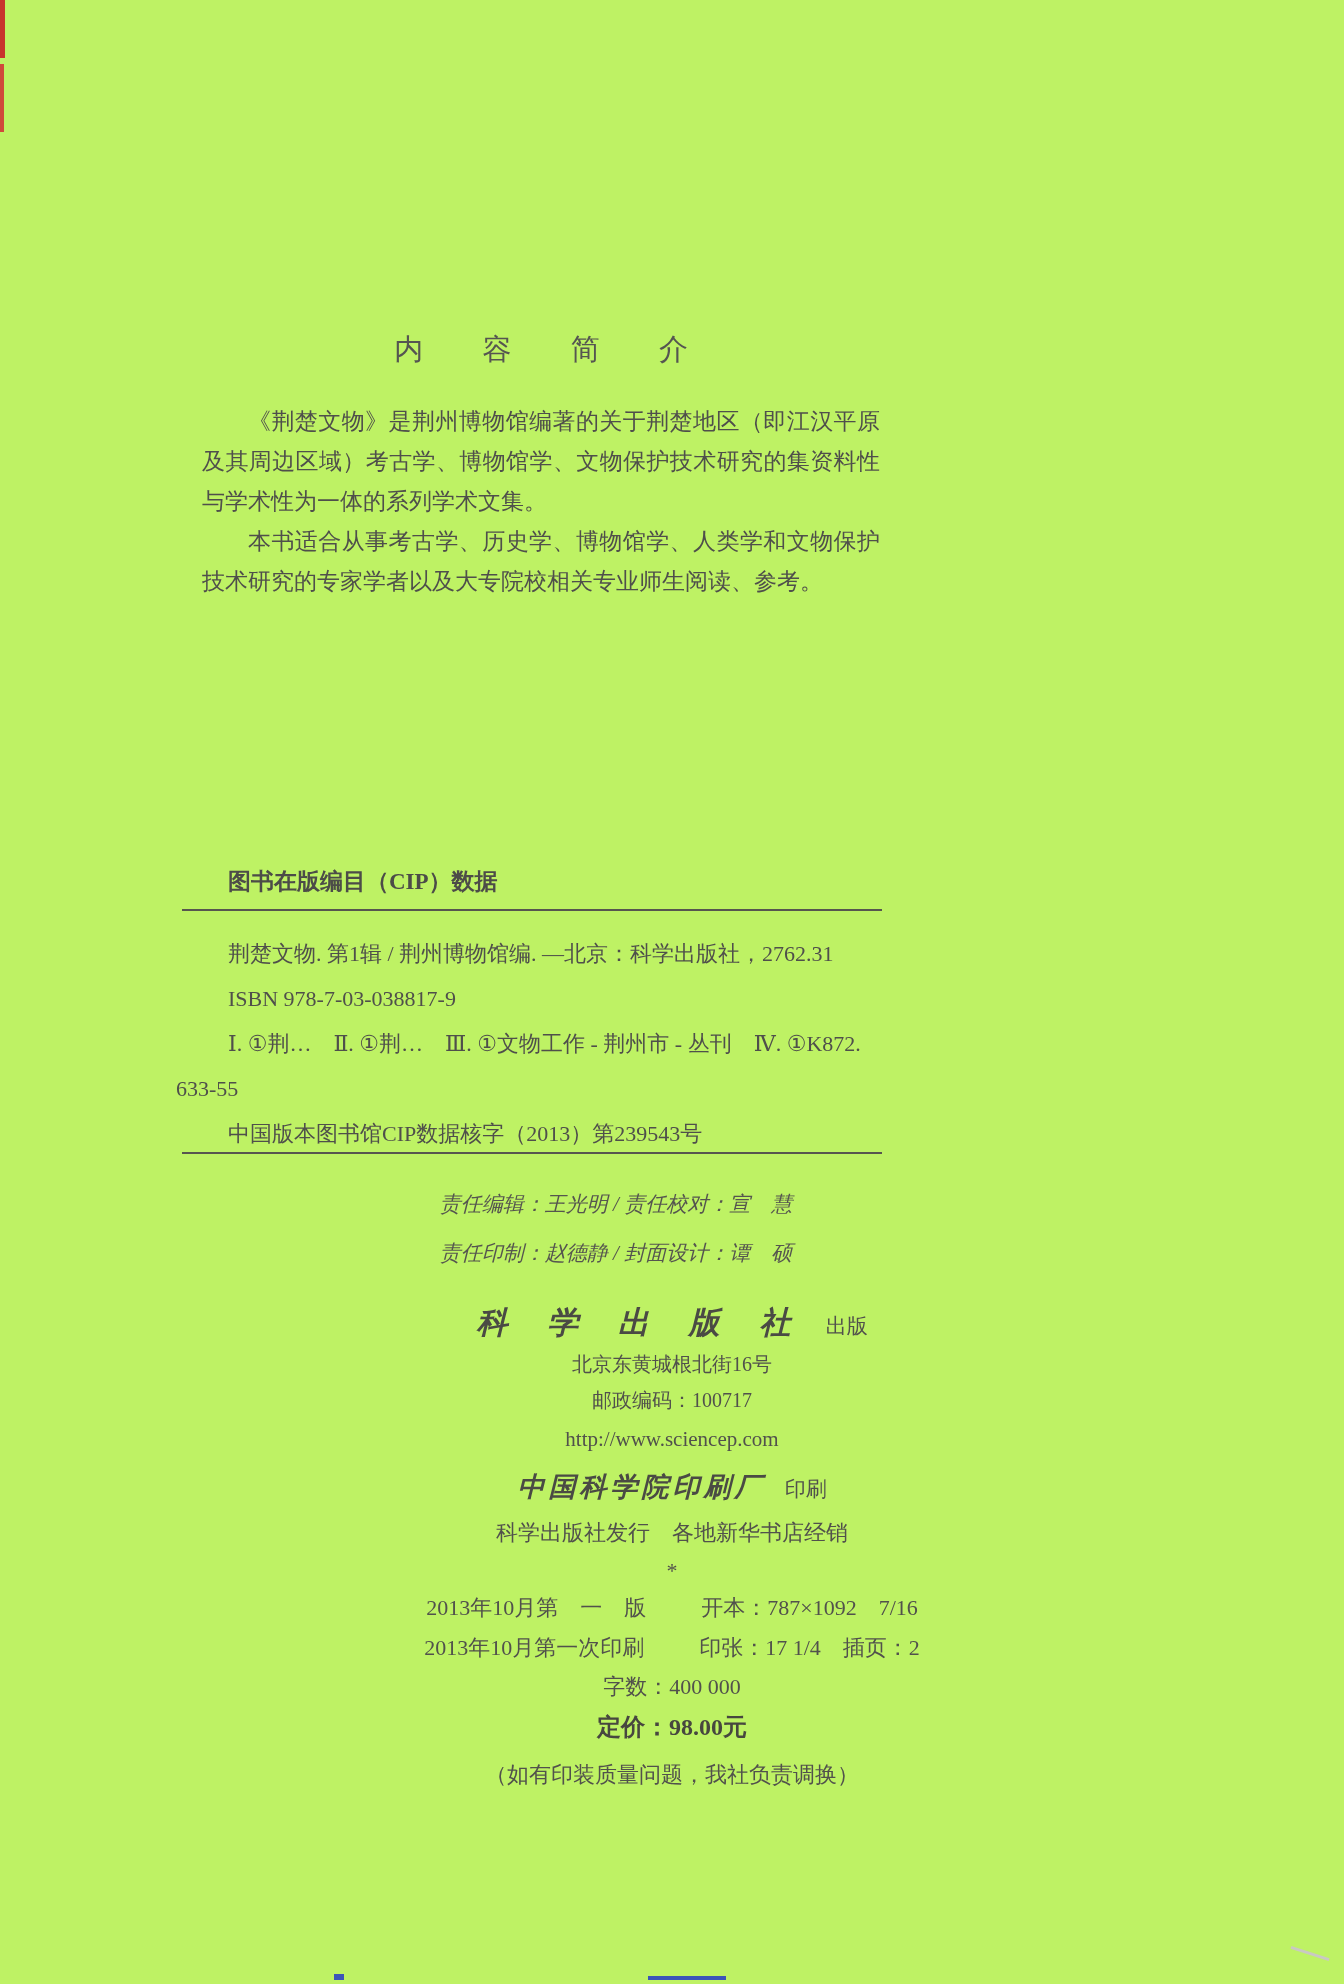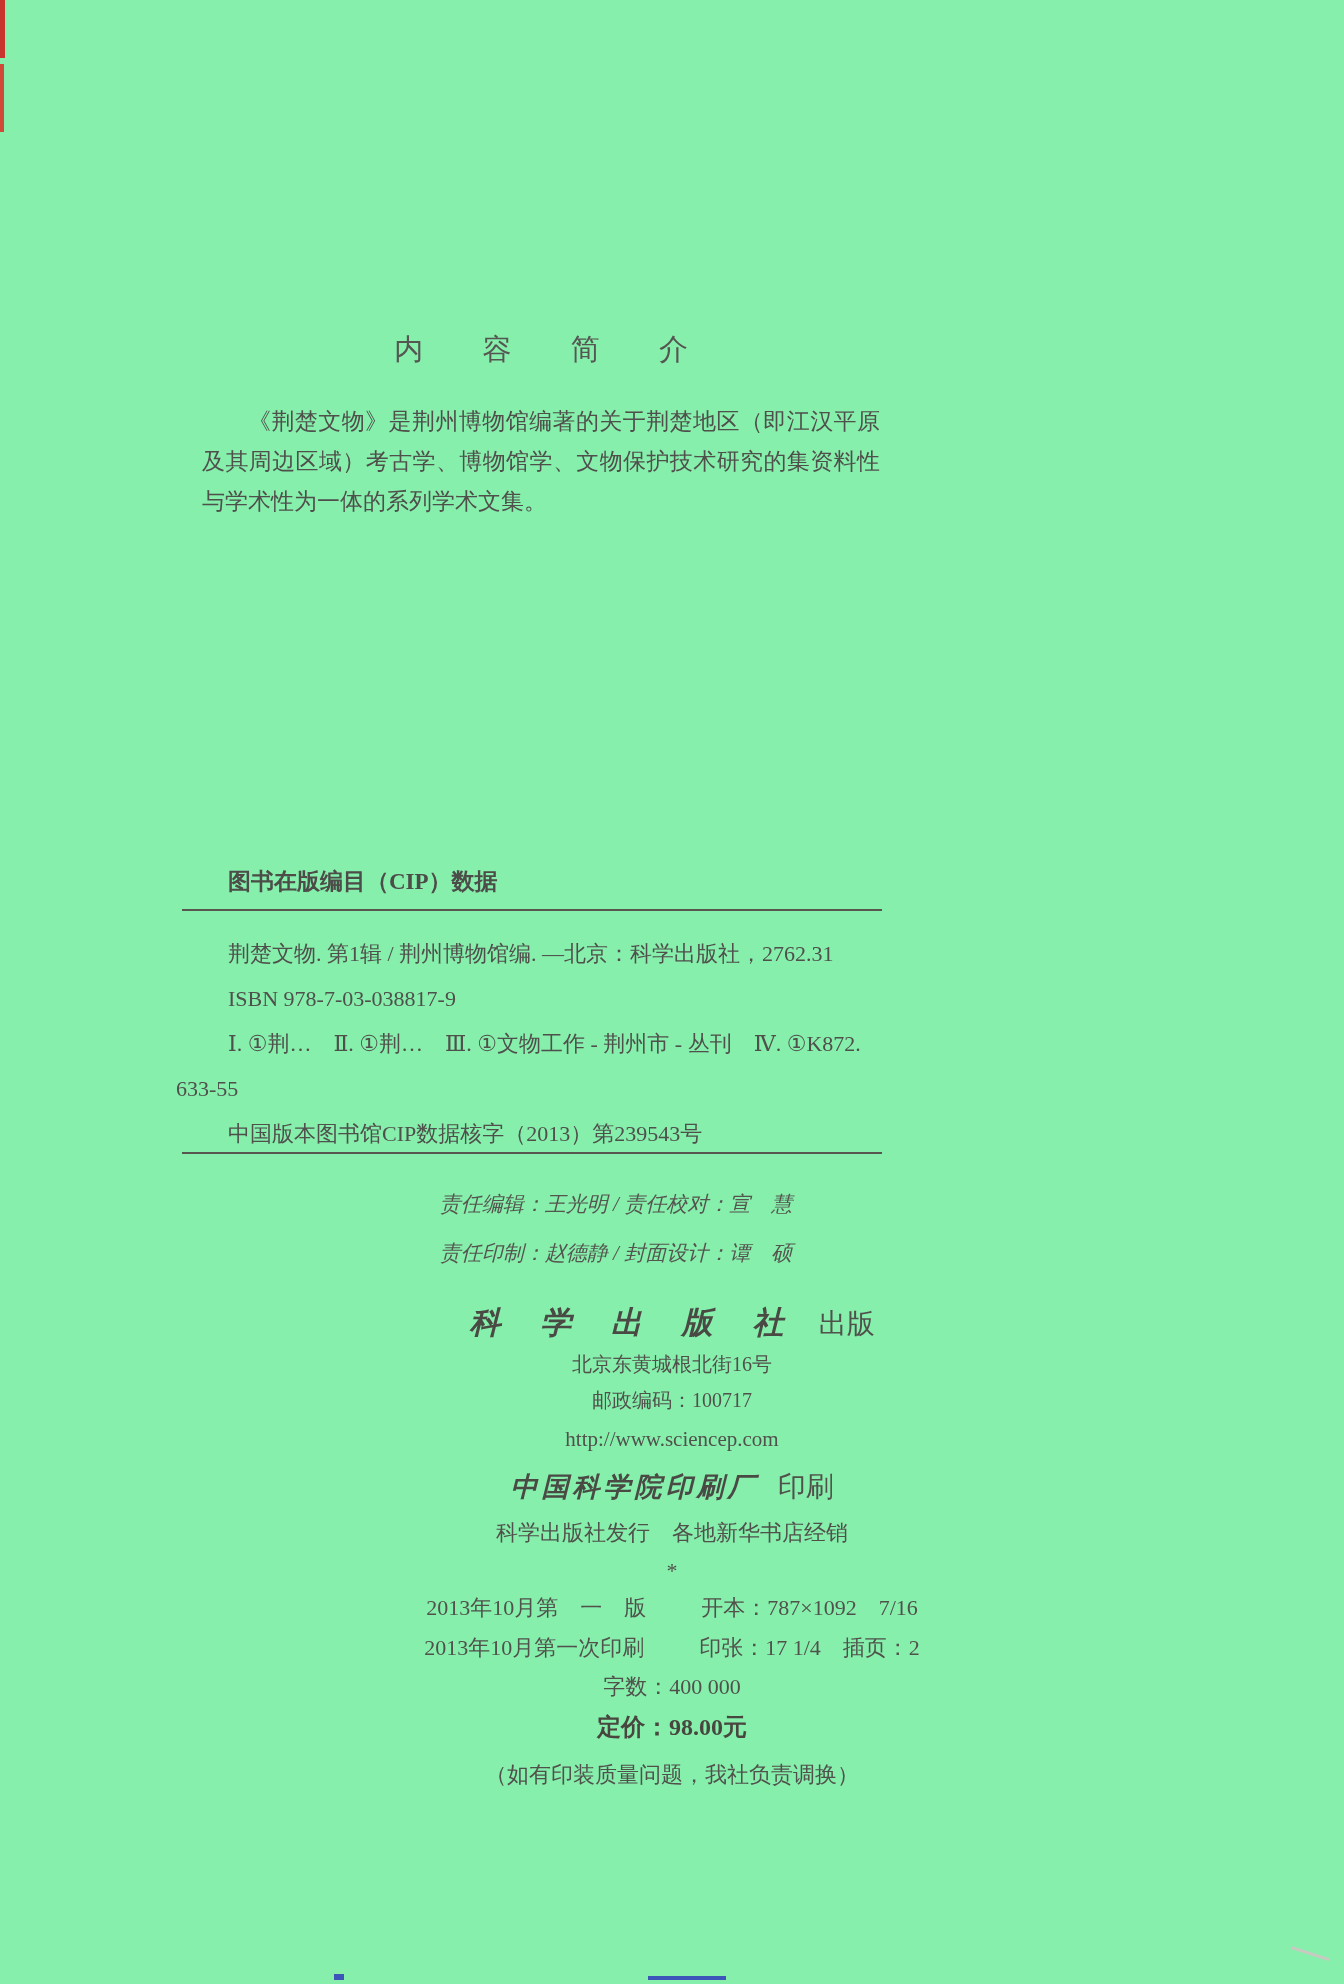--- a/index.html
+++ b/index.html
@@ -1,20 +1,20 @@
 <!DOCTYPE html>
 <html><head>
 <meta charset="utf-8">
 <style>
   html, body { margin: 0; padding: 0; background: #ffffff; }
   .page {
     position: relative;
     width: 1344px;
     height: 1984px;
-    background: #86efac;
+    background: #bef264;
     overflow: hidden;
     font-family: "Liberation Serif", "DejaVu Serif", serif;
     color: #4f4f4b;
   }
 
   
   .artifact { position: absolute; }
   .artifact.red-1  { left: 0; top: 0;    width: 5px;  height: 58px;  background: #c8352c; }
   .artifact.red-2  { left: 0; top: 64px; width: 4px;  height: 68px;  background: #d04a3a; }
   .artifact.blue-1 { left: 334px; top: 1974px; width: 10px; height: 6px; background: #3b55b8; }
@@ -115,21 +115,21 @@
     color: #51514c;
   }
   .colophon p { margin: 0; }
   .pub-line { height: 46px; line-height: 46px; white-space: nowrap; }
   .brush {
     font-weight: bold;
     font-style: italic;
     color: #4a4a44;
   }
   .pub-name { font-size: 31px; letter-spacing: 16px; }
-  .pub-suffix { font-size: 28px; margin-left: 14px; }
+  .pub-suffix { font-size: 21px; margin-left: 14px; }
   .addr { height: 36px; line-height: 36px; font-size: 20px; }
   .web  { height: 38px; line-height: 38px; font-size: 21px; margin-top: 2px !important; }
   .printer-line { margin-top: 6px; }
   .printer-name { font-size: 27px; letter-spacing: 4px; }
   .dist { height: 42px; line-height: 42px; font-size: 22px; margin-top: 2px !important; }
   .star { height: 34px; line-height: 34px; font-size: 22px; }
   .imprint-row {
     display: flex;
     justify-content: center;
     gap: 55px;
@@ -152,20 +152,21 @@
   <div class="artifact blue-1"></div>
   <div class="artifact blue-2"></div>
   <div class="artifact grey-1"></div>
 
   <div class="content">
 
     <h1 class="intro-title">内 容 简 介</h1>
 
     <div class="intro-body">
       <p>《荆楚文物》是荆州博物馆编著的关于荆楚地区（即江汉平原及其周边区域）考古学、博物馆学、文物保护技术研究的集资料性与学术性为一体的系列学术文集。</p>
+      <p>本书适合从事考古学、历史学、博物馆学、人类学和文物保护技术研究的专家学者以及大专院校相关专业师生阅读、参考。</p>
     </div>
 
     <section class="cip">
       <h2 class="cip-heading">图书在版编目（CIP）数据</h2>
       <hr class="rule">
       <div class="cip-lines">
         <p class="cip-line">荆楚文物. 第1辑 / 荆州博物馆编. —北京：科学出版社，2762.31</p>
         <p class="cip-line">ISBN 978-7-03-038817-9</p>
         <p class="cip-line">Ⅰ. ①荆…　Ⅱ. ①荆…　Ⅲ. ①文物工作 - 荆州市 - 丛刊　Ⅳ. ①K872.</p>
         <p class="cip-line flush">633-55</p>

